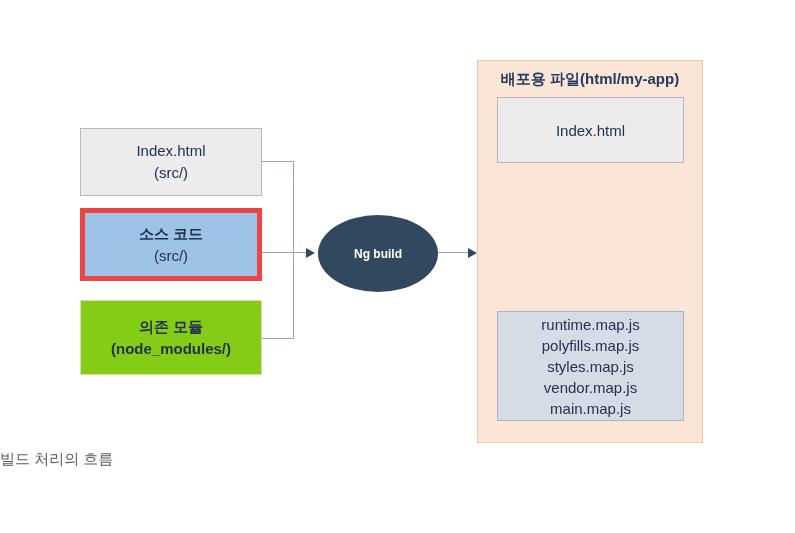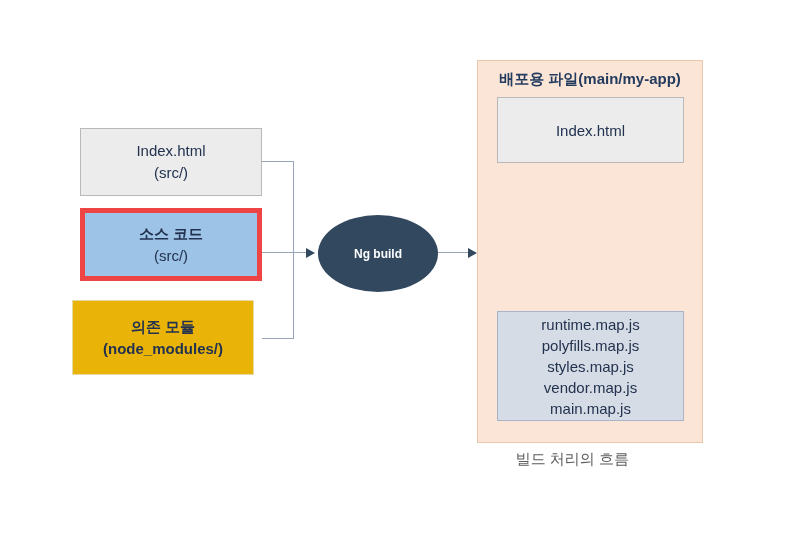--- a/index.html
+++ b/index.html
@@ -24,21 +24,21 @@
     justify-content: center;
     text-align: center;
     font-size: 15px;
     color: #22324f;
     line-height: 1.45;
   }
 
   
   .box-index   { left: 80px;  top: 128px; width: 182px; height: 68px; background: #ececec; border: 1px solid #b9b9b9; }
   .box-source  { left: 80px;  top: 208px; width: 182px; height: 73px; background: #9dc3e6; border: 5px solid #ef4444; }
-  .box-modules { left: 72px;  top: 300px; width: 182px; height: 75px; background: #eab308; border: 1px solid #e6d9a8; }
+  .box-modules { left: 80px;  top: 300px; width: 182px; height: 75px; background: #84cc16; border: 1px solid #e6d9a8; }
   .box-source .line1, .box-modules .line1 { font-weight: bold; }
   .box-modules .line2 { font-weight: bold; }
 
   
   .line { position: absolute; background: #97a3b6; }
   .line-top  { left: 262px; top: 161px; width: 31px; height: 1px; }
   .line-vert { left: 293px; top: 161px; width: 1px;  height: 178px; }
   .line-mid  { left: 262px; top: 252px; width: 45px; height: 1px; }
   .line-bot  { left: 262px; top: 338px; width: 31px; height: 1px; }
   .line-out  { left: 438px; top: 252px; width: 31px; height: 1px; }
@@ -101,24 +101,23 @@
   }
   .inner-index  { top: 36px;  height: 66px;  background: #ececec; border: 1px solid #b9b9b9; }
   .inner-bundle { top: 125px; height: 110px; background: #c5e0b4; border: 1px solid #b2d39d; font-weight: bold; }
   .inner-map    { top: 250px; height: 110px; background: #d6dce5; border: 1px solid #a6b3c9; font-weight: normal; }
 
   
   .caption {
     position: absolute;
     left: 0; top: 450px;
     width: 629px;
-    text-align: right;
+    text-align: left;
     font-size: 15px;
     color: #5a5a5a;
-    padding-left: 45px;
   }
 </style>
 </head>
 <body>
 
 <div class="canvas">
 
   <div class="box box-index">
     <span class="line1">Index.html</span>
     <span class="line2">(src/)</span>
@@ -141,21 +140,21 @@
   <div class="arrow-right arrow-into-node"></div>
 
   <div class="build-node">
     <span>Ng build</span>
   </div>
 
   <div class="line line-out"></div>
   <div class="arrow-right arrow-into-panel"></div>
 
   <div class="dist-panel">
-    <div class="dist-title">배포용 파일(main/my-app)</div>
+    <div class="dist-title">배포용 파일(html/my-app)</div>
 
     <div class="inner-box inner-index">
       <span>Index.html</span>
     </div>
 
 
     <div class="inner-box inner-map">
       <span>runtime.map.js</span>
       <span>polyfills.map.js</span>
       <span>styles.map.js</span>

